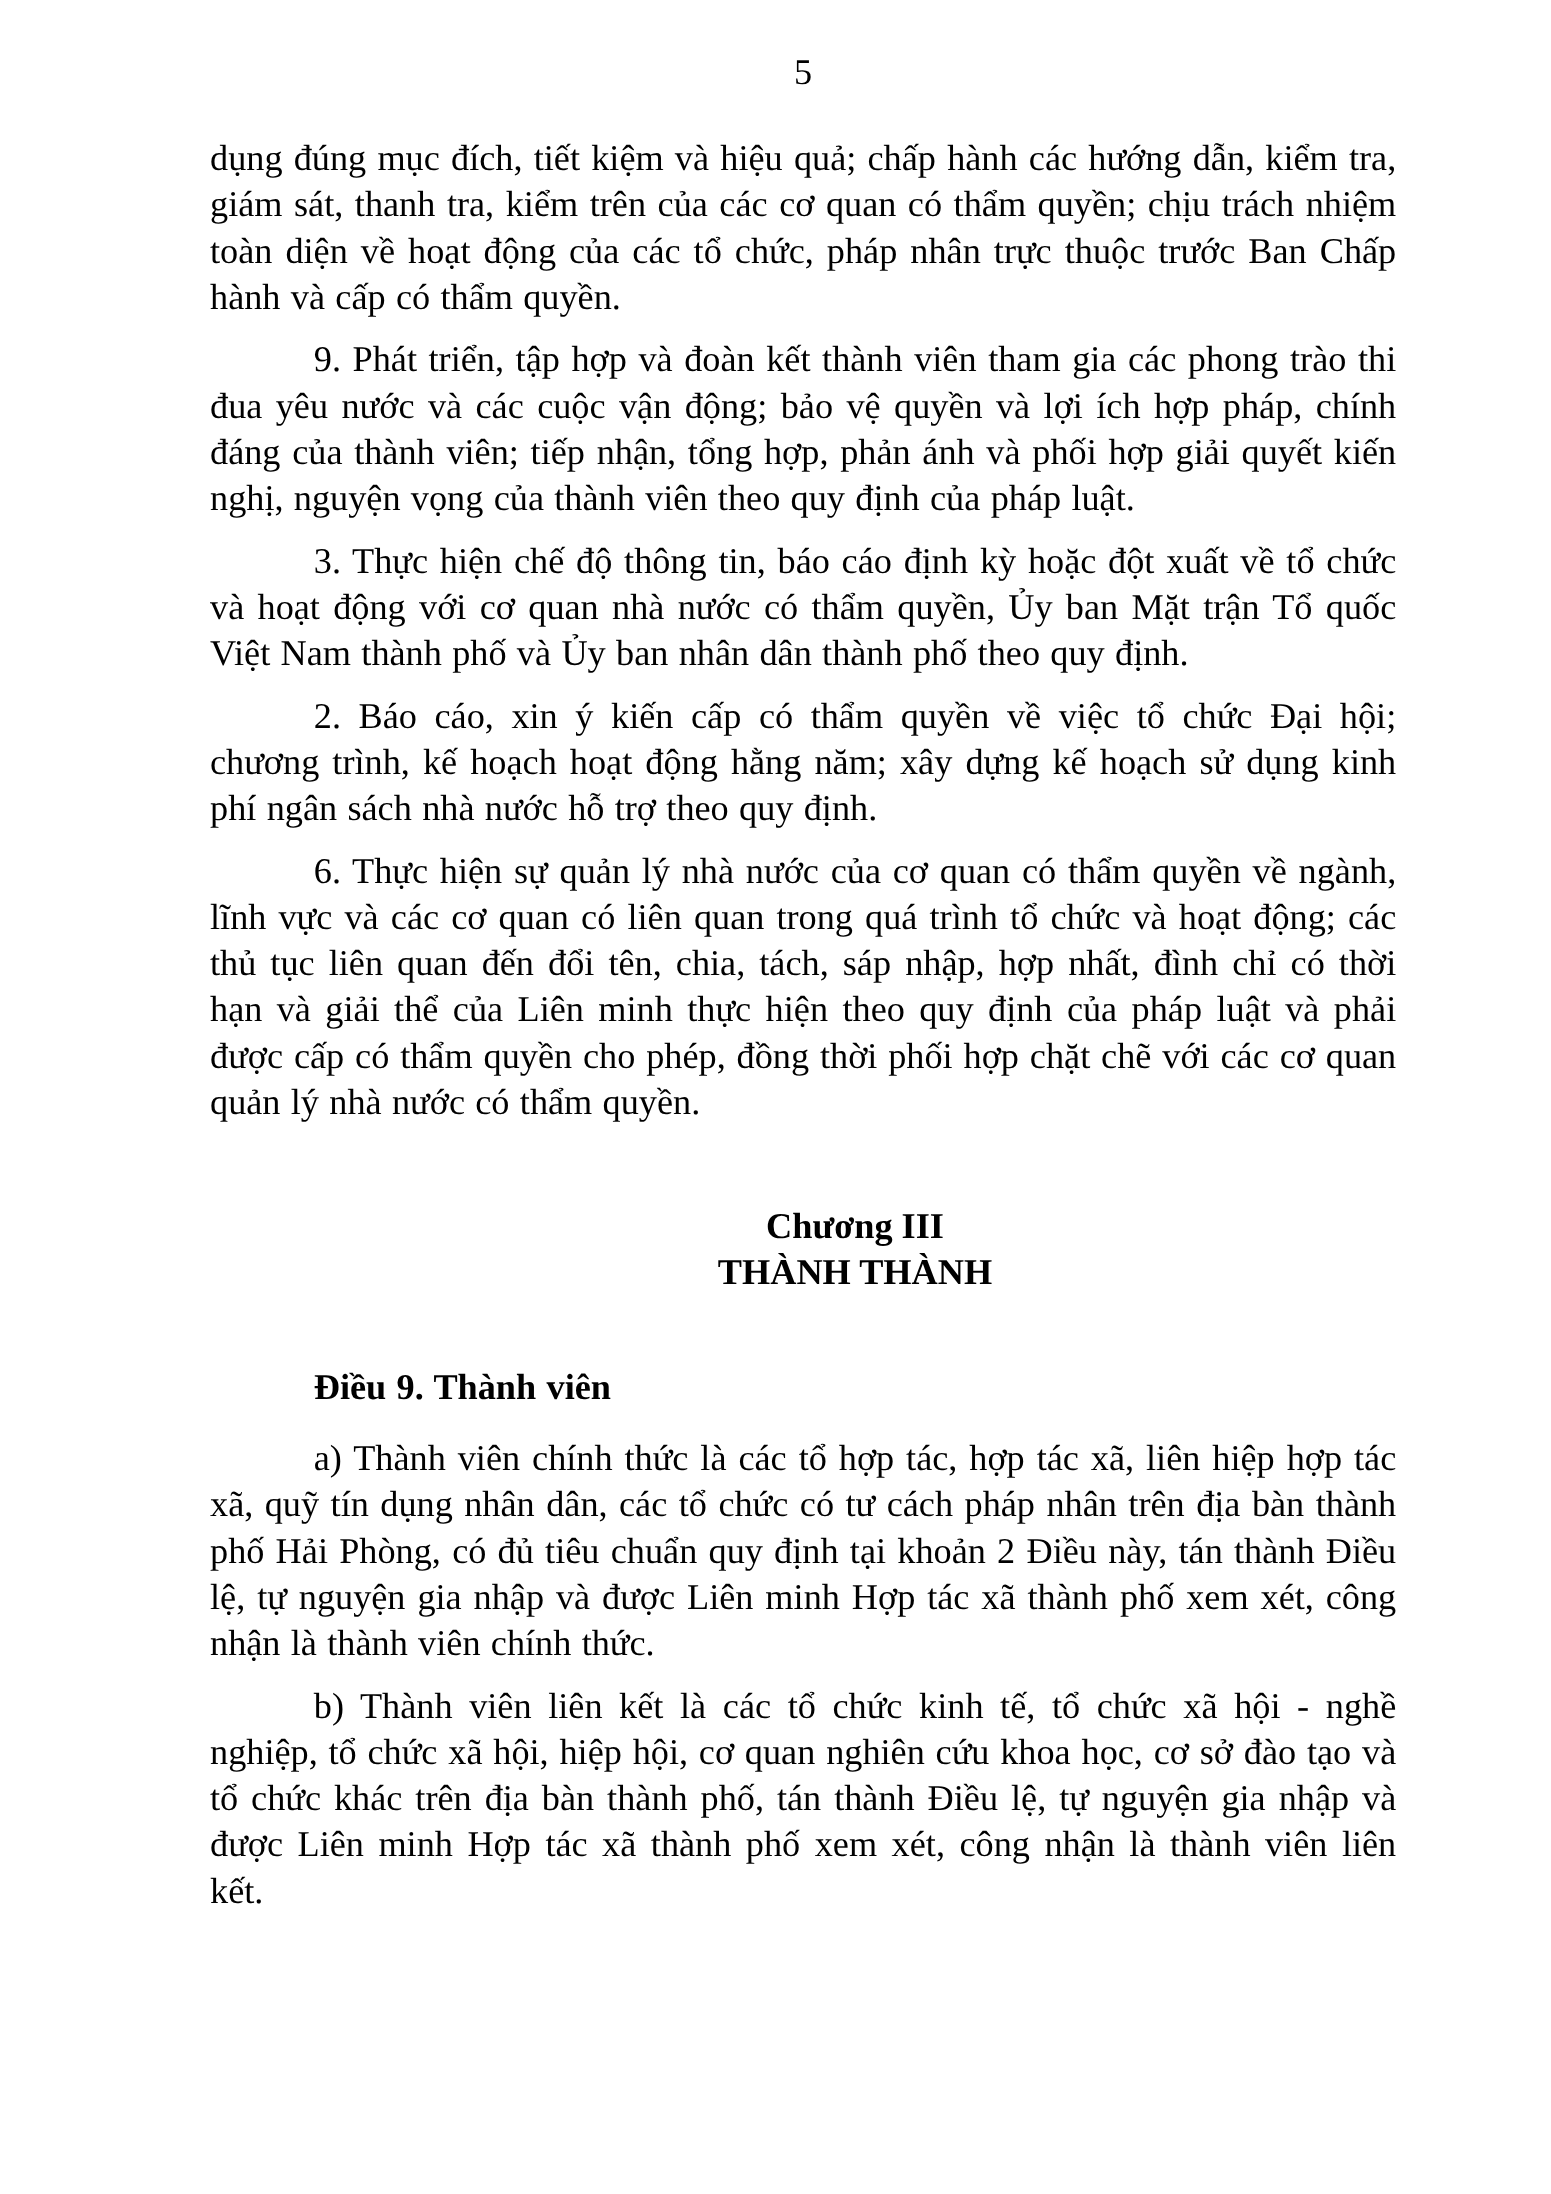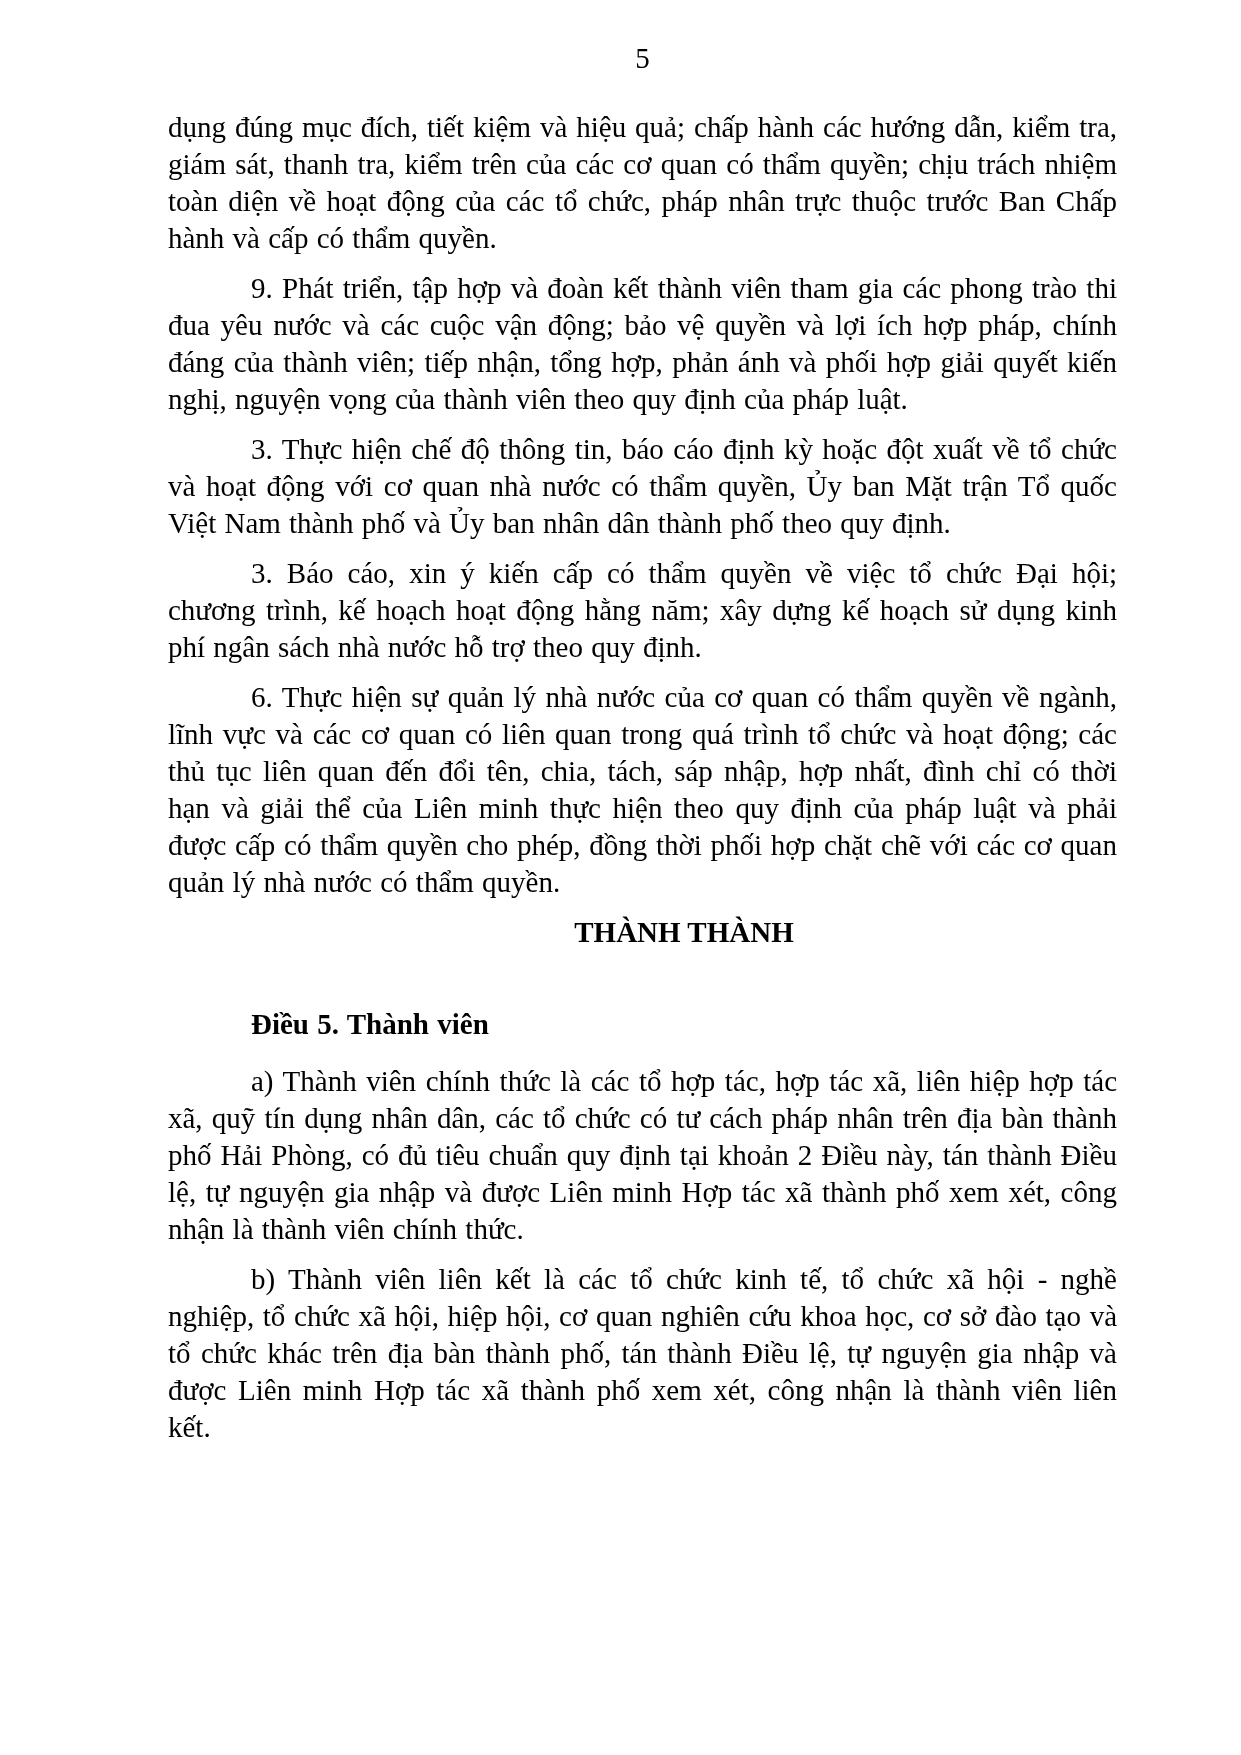--- a/index.html
+++ b/index.html
@@ -66,28 +66,29 @@
   <div class="page-number">5</div>
 
   <div class="body-text">
 
     <p class="continuation">dụng đúng mục đích, tiết kiệm và hiệu quả; chấp hành các hướng dẫn, kiểm tra, giám sát, thanh tra, kiểm trên của các cơ quan có thẩm quyền; chịu trách nhiệm toàn diện về hoạt động của các tổ chức, pháp nhân trực thuộc trước Ban Chấp hành và cấp có thẩm quyền.</p>
 
     <p>9. Phát triển, tập hợp và đoàn kết thành viên tham gia các phong trào thi đua yêu nước và các cuộc vận động; bảo vệ quyền và lợi ích hợp pháp, chính đáng của thành viên; tiếp nhận, tổng hợp, phản ánh và phối hợp giải quyết kiến nghị, nguyện vọng của thành viên theo quy định của pháp luật.</p>
 
     <p>3. Thực hiện chế độ thông tin, báo cáo định kỳ hoặc đột xuất về tổ chức và hoạt động với cơ quan nhà nước có thẩm quyền, Ủy ban Mặt trận Tổ quốc Việt Nam thành phố và Ủy ban nhân dân thành phố theo quy định.</p>
 
-    <p>3. Báo cáo, xin ý kiến cấp có thẩm quyền về việc tổ chức Đại hội; chương trình, kế hoạch hoạt động hằng năm; xây dựng kế hoạch sử dụng kinh phí ngân sách nhà nước hỗ trợ theo quy định.</p>
+    <p>2. Báo cáo, xin ý kiến cấp có thẩm quyền về việc tổ chức Đại hội; chương trình, kế hoạch hoạt động hằng năm; xây dựng kế hoạch sử dụng kinh phí ngân sách nhà nước hỗ trợ theo quy định.</p>
 
     <p>6. Thực hiện sự quản lý nhà nước của cơ quan có thẩm quyền về ngành, lĩnh vực và các cơ quan có liên quan trong quá trình tổ chức và hoạt động; các thủ tục liên quan đến đổi tên, chia, tách, sáp nhập, hợp nhất, đình chỉ có thời hạn và giải thể của Liên minh thực hiện theo quy định của pháp luật và phải được cấp có thẩm quyền cho phép, đồng thời phối hợp chặt chẽ với các cơ quan quản lý nhà nước có thẩm quyền.</p>
 
+    <div class="chapter-heading">Chương III</div>
 
     <div class="chapter-title">THÀNH THÀNH</div>
 
-    <p class="article-heading">Điều 5. Thành viên</p>
+    <p class="article-heading">Điều 9. Thành viên</p>
 
 
     <p>a) Thành viên chính thức là các tổ hợp tác, hợp tác xã, liên hiệp hợp tác xã, quỹ tín dụng nhân dân, các tổ chức có tư cách pháp nhân trên địa bàn thành phố Hải Phòng, có đủ tiêu chuẩn quy định tại khoản 2 Điều này, tán thành Điều lệ, tự nguyện gia nhập và được Liên minh Hợp tác xã thành phố xem xét, công nhận là thành viên chính thức.</p>
 
     <p>b) Thành viên liên kết là các tổ chức kinh tế, tổ chức xã hội - nghề nghiệp, tổ chức xã hội, hiệp hội, cơ quan nghiên cứu khoa học, cơ sở đào tạo và tổ chức khác trên địa bàn thành phố, tán thành Điều lệ, tự nguyện gia nhập và được Liên minh Hợp tác xã thành phố xem xét, công nhận là thành viên liên kết.</p>
 
   </div>
 </div>
 
 </body></html>

